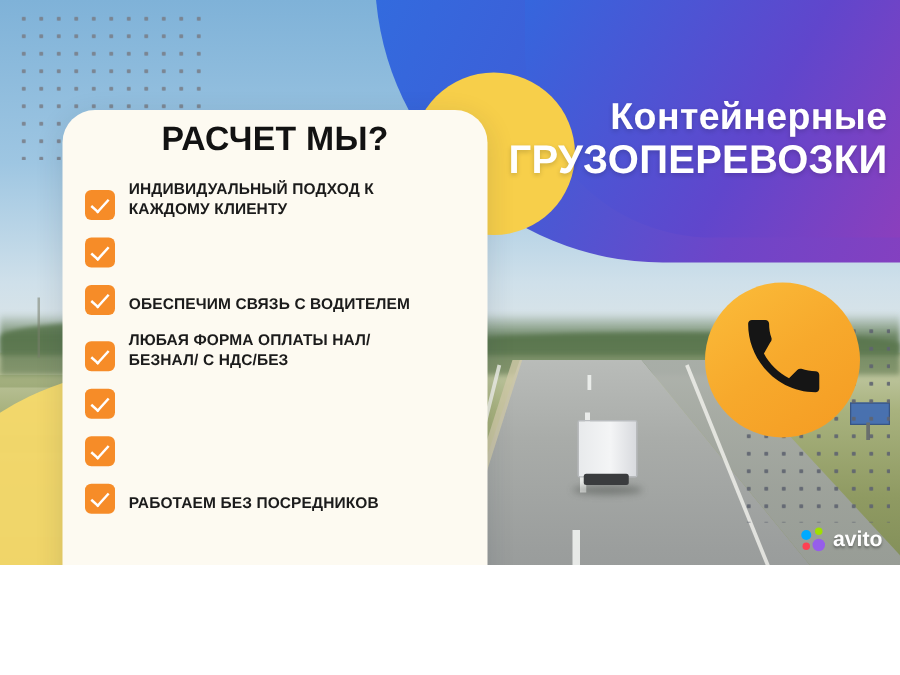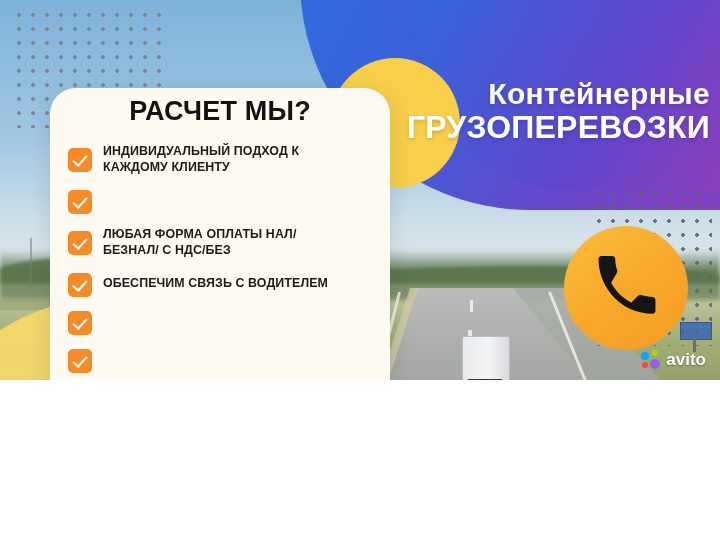--- a/index.html
+++ b/index.html
@@ -6,21 +6,21 @@
     margin: 0;
     padding: 0;
   }
   body {
     font-family: "Liberation Sans", sans-serif;
     background: #ffffff;
   }
   #poster {
     position: relative;
     width: 720px;
-    height: 380px;
+    height: 452px;
     overflow: hidden;
     background: #8fb4cf;
   }
 
   
   .bg-sky {
     position: absolute;
     left: 0; top: 0;
     width: 720px; height: 290px;
     background: linear-gradient(to bottom, #7fb2d8 0%, #9ec6e2 45%, #cfe0ea 78%, #e2e7e6 100%);
@@ -259,21 +259,21 @@
     letter-spacing: .2px;
   }
   .list {
     position: absolute;
     left: 68px;
     top: 144px;
     width: 310px;
   }
   .item {
     display: flex;
-    align-items: center;
+    align-items: flex-end;
     margin-bottom: 13px;
   }
   .check {
     flex: 0 0 auto;
     width: 24px;
     height: 24px;
     border-radius: 5px;
     background: #f68c28;
     margin-right: 11px;
     position: relative;
@@ -400,34 +400,35 @@
   <div class="list">
     <div class="item">
       <span class="check"></span>
       <span class="item-text">ИНДИВИДУАЛЬНЫЙ ПОДХОД К  КАЖДОМУ КЛИЕНТУ</span>
     </div>
     <div class="item">
       <span class="check"></span>
     </div>
     <div class="item">
       <span class="check"></span>
+      <span class="item-text">ОБЕСПЕЧИМ СВЯЗЬ С ВОДИТЕЛЕМ</span>
+    </div>
+    <div class="item">
+      <span class="check"></span>
       <span class="item-text">ЛЮБАЯ ФОРМА ОПЛАТЫ НАЛ/ БЕЗНАЛ/ С НДС/БЕЗ</span>
     </div>
     <div class="item">
       <span class="check"></span>
-      <span class="item-text">ОБЕСПЕЧИМ СВЯЗЬ С ВОДИТЕЛЕМ</span>
-    </div>
-    <div class="item">
-      <span class="check"></span>
-    </div>
-    <div class="item">
-      <span class="check"></span>
-    </div>
-    <div class="item">
-      <span class="check"></span>
+    </div>
+    <div class="item">
+      <span class="check"></span>
+    </div>
+    <div class="item">
+      <span class="check"></span>
+      <span class="item-text">РАБОТАЕМ БЕЗ ПОСРЕДНИКОВ</span>
     </div>
   </div>
 
   <div class="watermark">
     <span class="wm-logo">
       <i class="wm-d1"></i>
         <i class="wm-d2"></i>
         <i class="wm-d3"></i>
         <i class="wm-d4"></i>
     </span>

